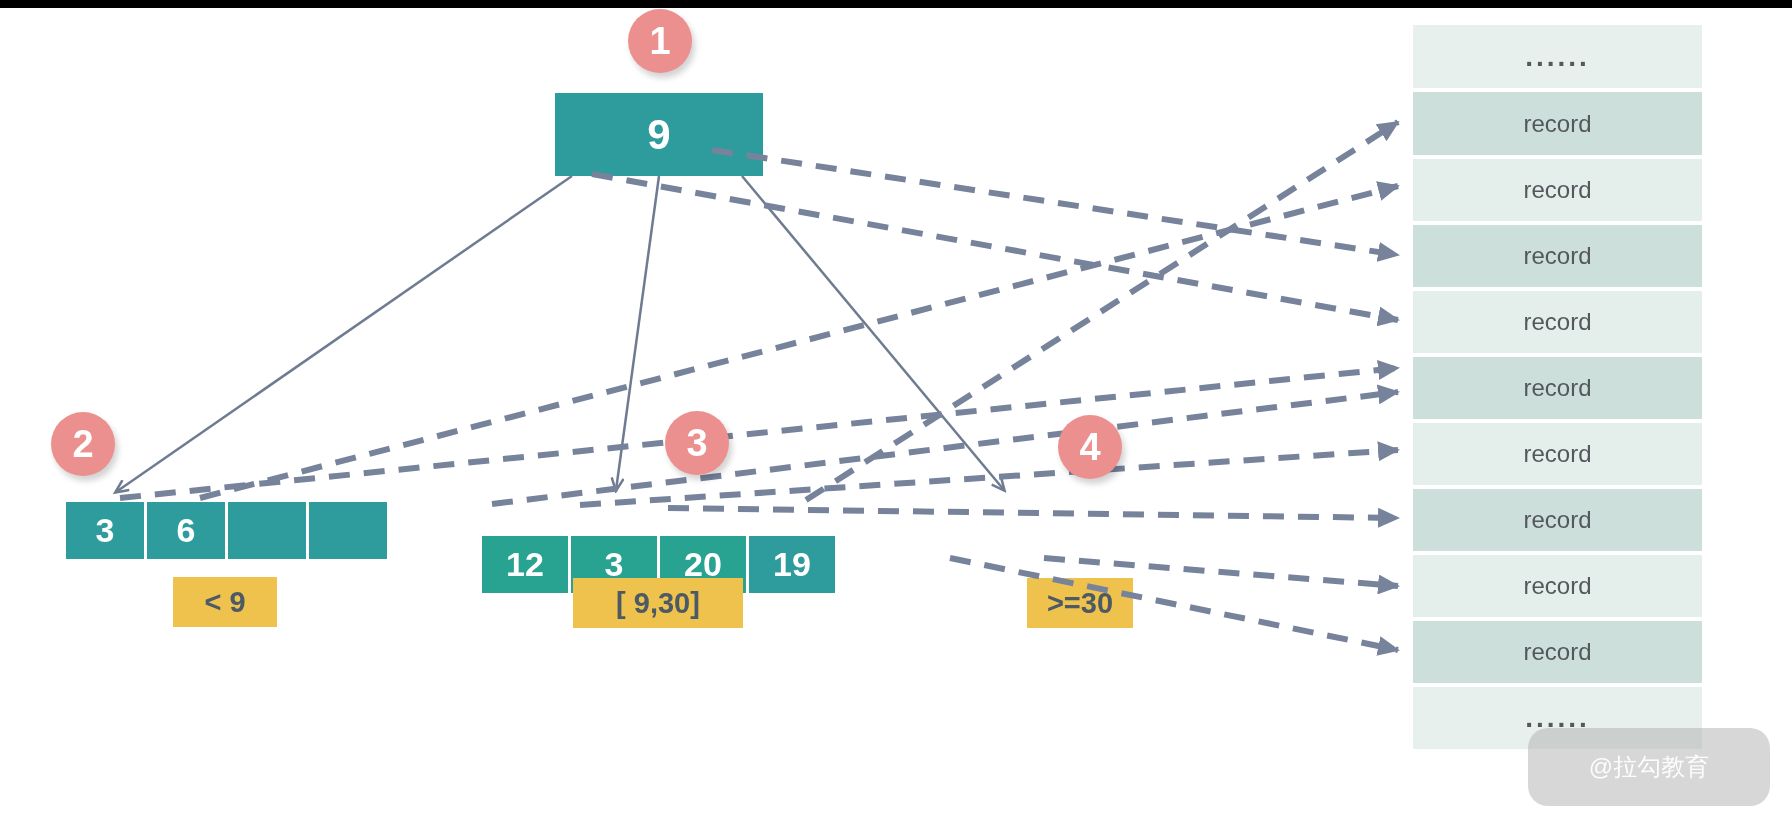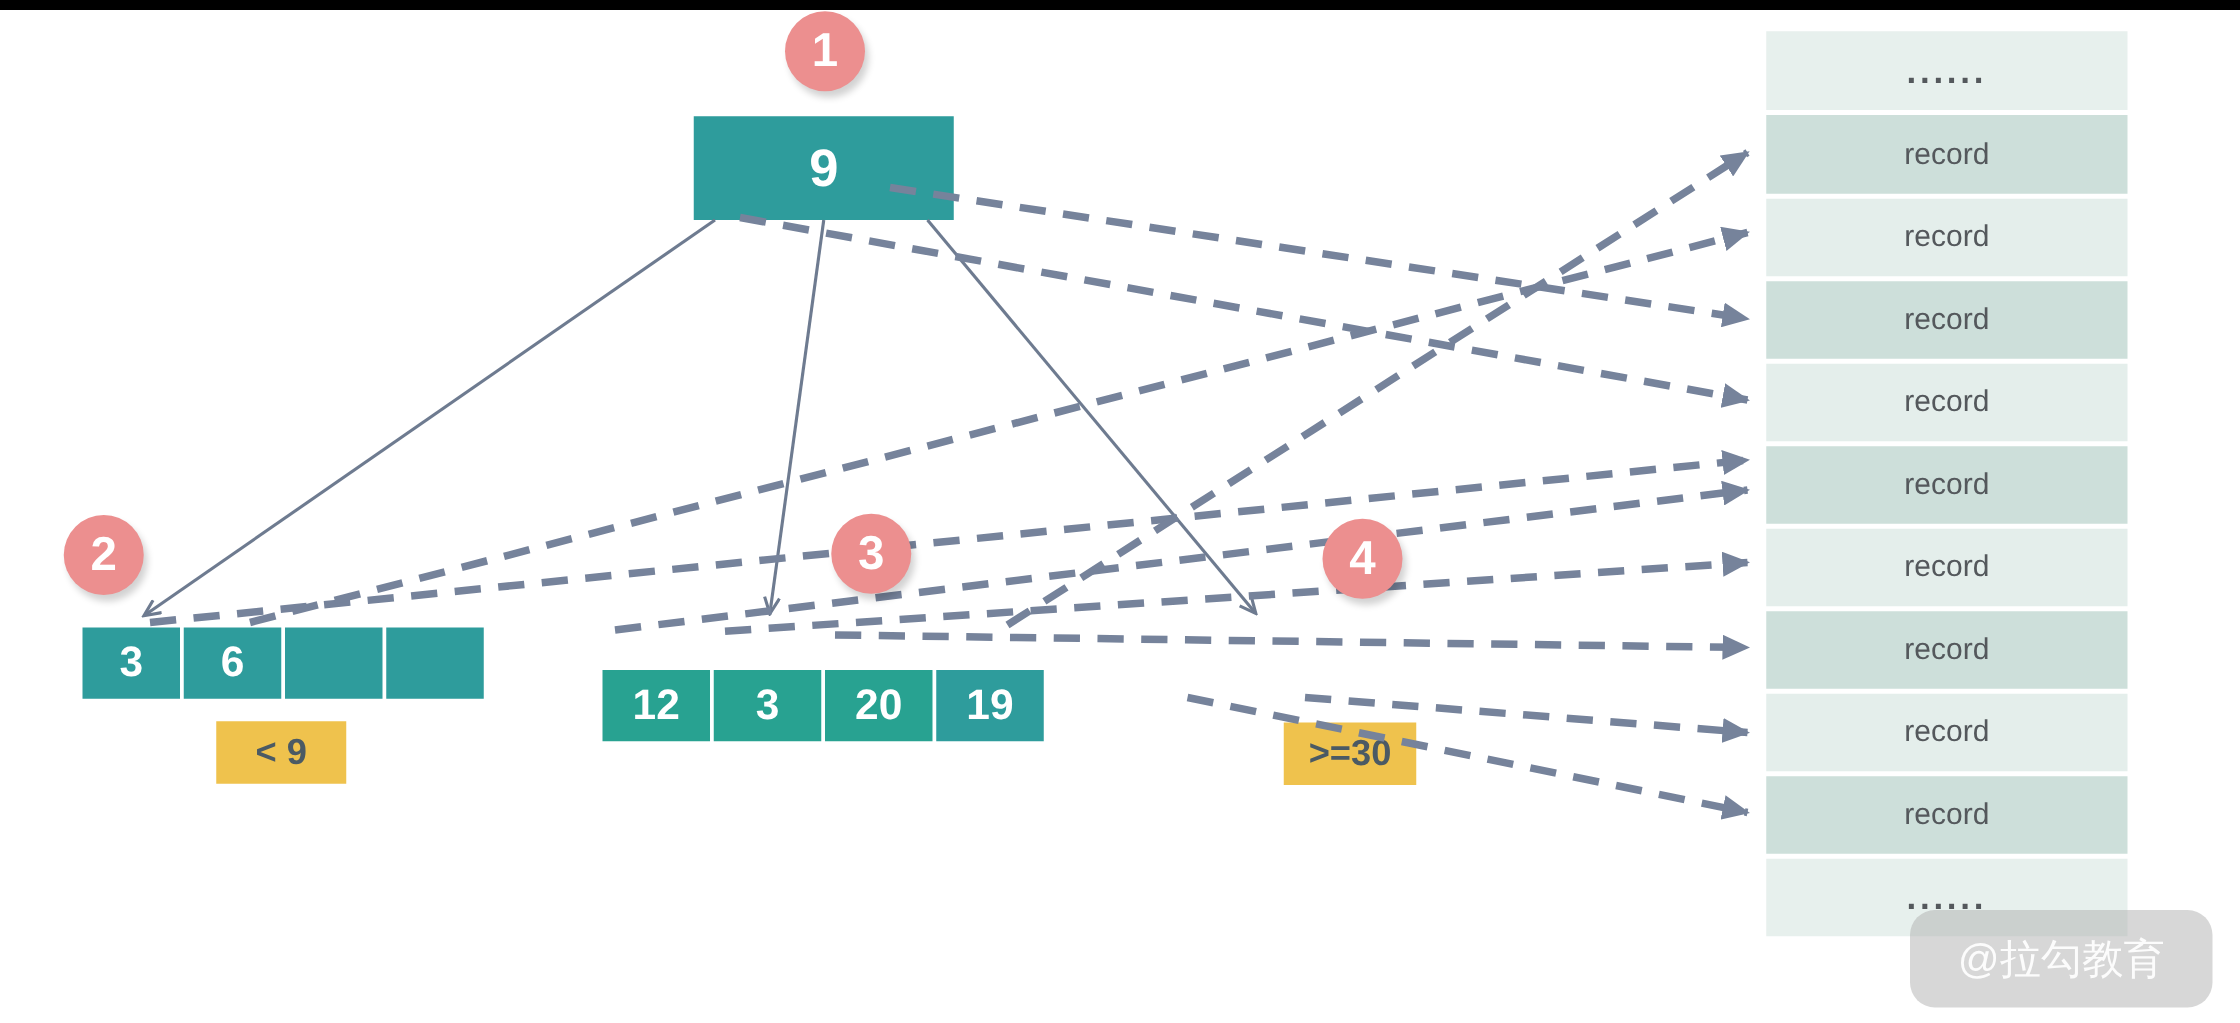--- a/index.html
+++ b/index.html
@@ -32,21 +32,21 @@
   .row-light{background:#E4EEEB;}
   .row-dark{background:#CDDFDA;}
   .row-dots{background:#E7F0ED;font-weight:bold;font-size:28px;letter-spacing:3px;}
 
   
   svg.lines{position:absolute;left:0;top:0;z-index:5;pointer-events:none;}
 
   
   .watermark{position:absolute;left:1528px;top:728px;width:242px;height:78px;border-radius:20px;
              background:rgba(175,175,175,0.5);display:flex;align-items:center;justify-content:center;
-             color:rgba(255,255,255,0.92);font-size:33px;z-index:7;}
+             color:rgba(255,255,255,0.92);font-size:24px;z-index:7;}
 </style>
 </head>
 <body>
 
 <div class="stage">
 
   <div class="topbar"></div>
 
   <div class="badge" style="left:628px;top:9px;">1</div>
   <div class="node root" style="left:555px;top:93px;width:208px;height:83px;">
@@ -62,20 +62,21 @@
   </div>
   <div class="range" style="left:173px;top:577px;width:104px;height:50px;">&lt; 9</div>
 
   <div class="badge" style="left:665px;top:411px;">3</div>
   <div class="node leaf" style="left:482px;top:512px;width:353px;height:57px;margin-top:24px;">
     <div class="cell c-green">12</div>
     <div class="cell c-green">3</div>
     <div class="cell c-green">20</div>
     <div class="cell c-teal">19</div>
   </div>
+  <div class="range" style="left:573px;top:578px;width:170px;height:50px;">[ 9,30]</div>
 
   <div class="badge" style="left:1058px;top:415px;">4</div>
   <div class="range" style="left:1027px;top:578px;width:106px;height:50px;">&gt;=30</div>
 
   <div class="tbl-row row-dots" style="top:25px;height:63px;">......</div>
   <div class="tbl-row row-dark" style="top:92px;height:63px;">record</div>
   <div class="tbl-row row-light" style="top:159px;height:62px;">record</div>
   <div class="tbl-row row-dark" style="top:225px;height:62px;">record</div>
   <div class="tbl-row row-light" style="top:291px;height:62px;">record</div>
   <div class="tbl-row row-dark" style="top:357px;height:62px;">record</div>

